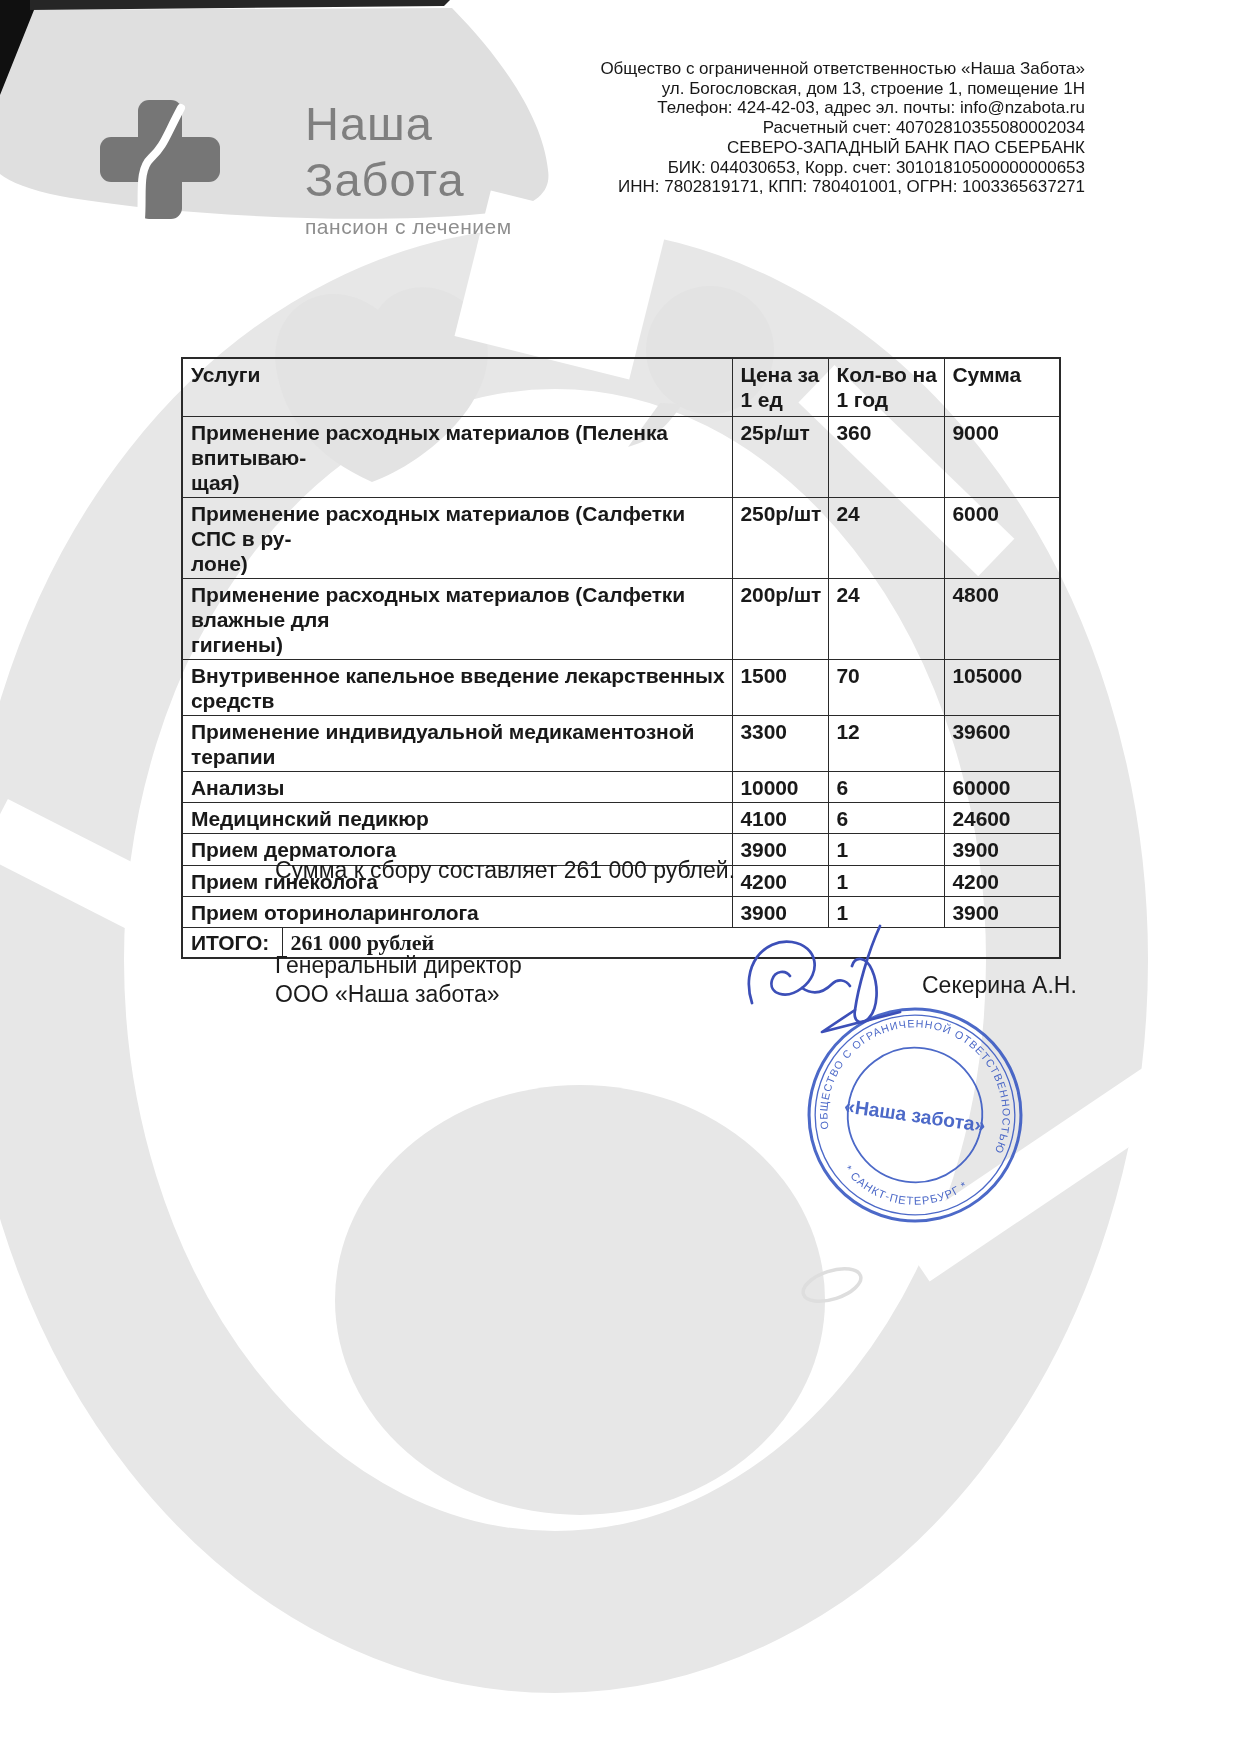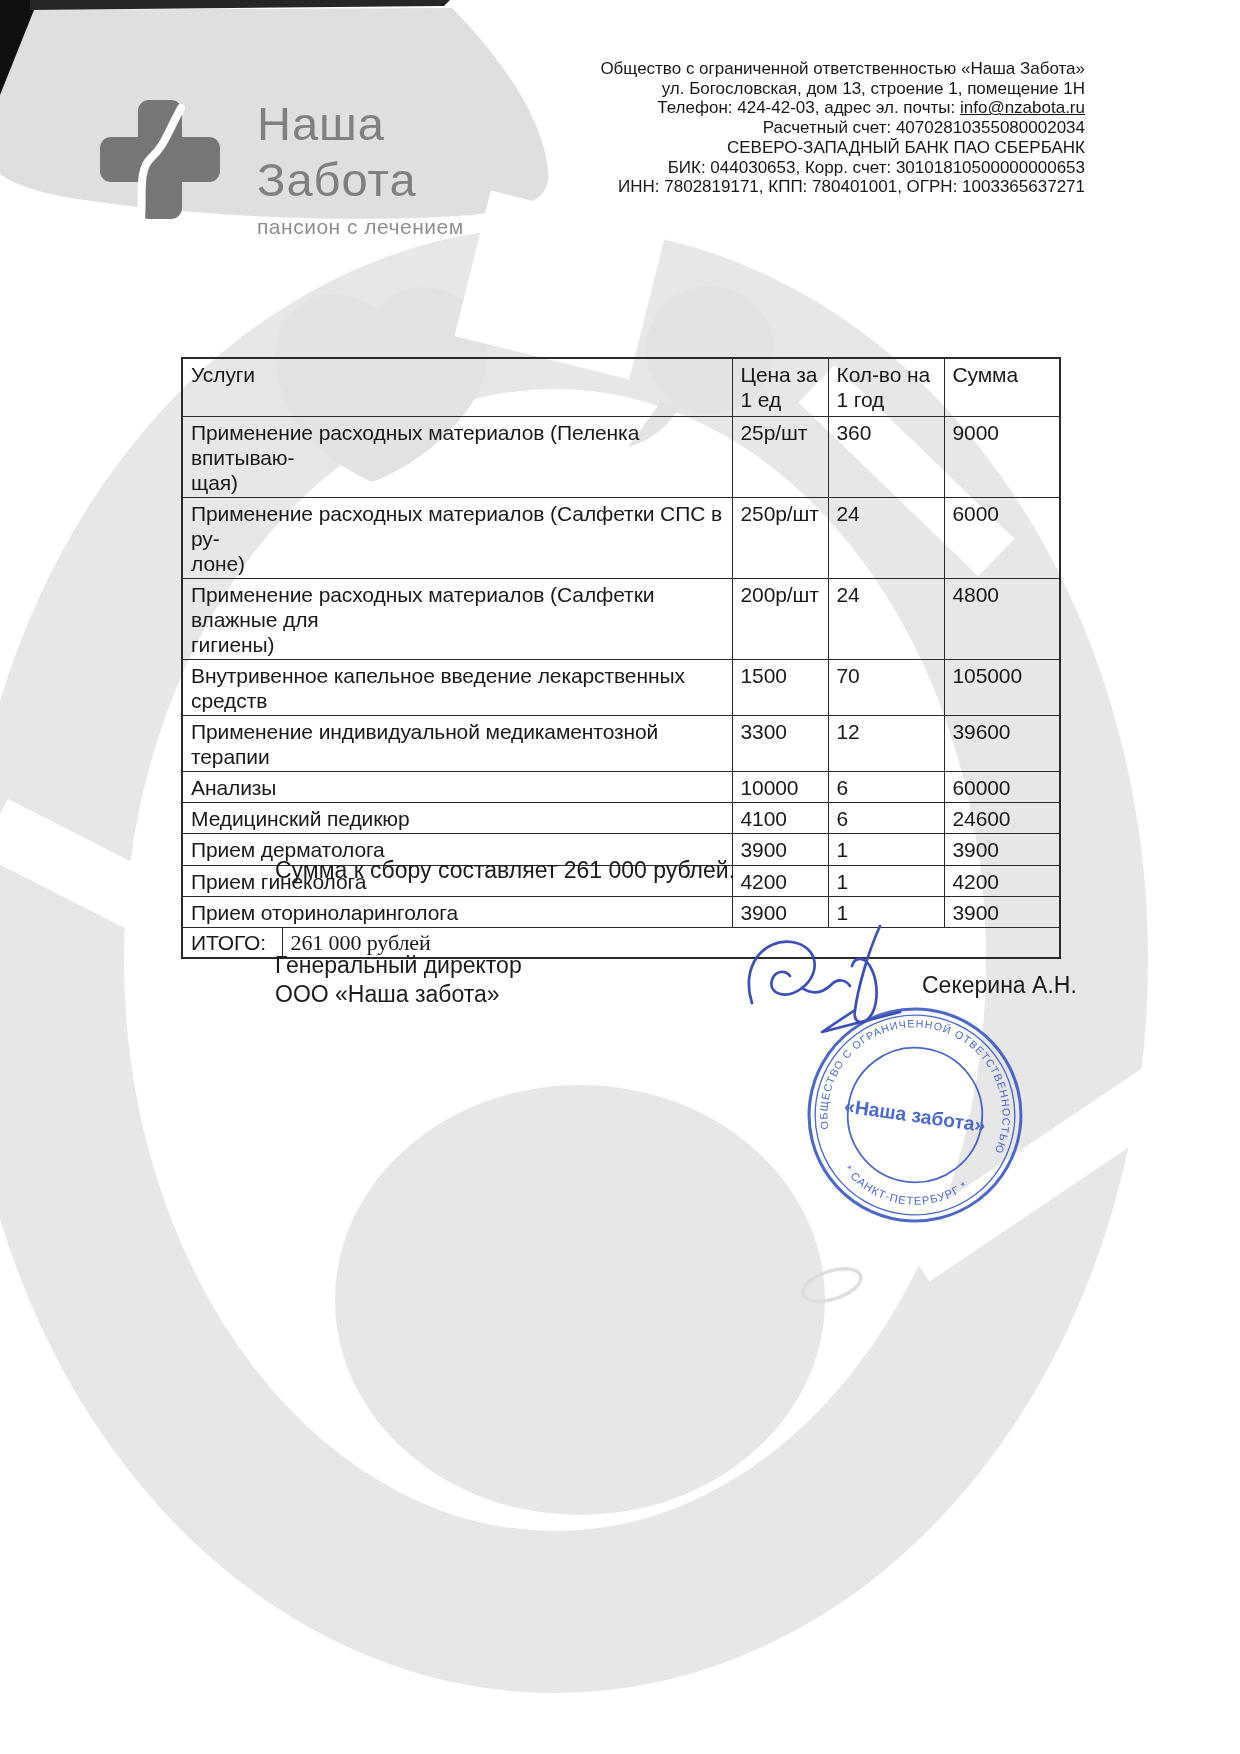--- a/index.html
+++ b/index.html
@@ -6,38 +6,38 @@
   html,body { background:#9a9a9a; }
   .page {
     position:relative; width:1240px; height:1754px; margin:0 auto;
     background:#ffffff; overflow:hidden;
     font-family:"Liberation Sans","DejaVu Sans",sans-serif; color:#1e1e1e;
   }
   svg.watermark { position:absolute; left:0; top:0; z-index:0; }
   svg.corner-art { position:absolute; left:0; top:0; z-index:3; }
 
   
-  .logo { position:absolute; left:93px; top:94px; z-index:2; display:flex; align-items:flex-start; }
+  .logo { position:absolute; left:93px; top:94px; z-index:2; display:flex; align-items:flex-start;gap:48px; }
   .logo-cross { width:134px; height:131px; }
   .logo-text { margin-left:30px; margin-top:2px; color:#7f7f7f; }
   .logo-title { font-size:47px; line-height:56px; letter-spacing:1px; }
   .logo-sub { font-size:21px; letter-spacing:.5px; color:#8e8e8e; margin-top:7px; }
 
   
   .company-header { position:absolute; top:59px; right:155px; z-index:2; text-align:right;
     font-size:17px; line-height:19.7px; color:#171717; }
-  .company-header .email { text-decoration:underline; }
+  .company-header .email { }
 
   
   table.services { position:absolute; left:181px; top:357px; z-index:2; width:878px;
     border-collapse:collapse; table-layout:fixed; font-size:21px; letter-spacing:-.1px; }
   table.services, table.services th, table.services td { border:1.7px solid #2a2a2a; }
   table.services { border-width:2.6px; }
   table.services th, table.services td {
-    vertical-align:top; text-align:left; font-weight:normal;
+    vertical-align:top; text-align:left; font-weight:bold;
     padding:3px 6px 2px 8px; line-height:25px; white-space:pre-line; color:#191919;
   }
   td.num { padding-left:9px; }
   tr.total-row td { line-height:24px; }
   td.total-value { font-family:"Liberation Serif","DejaVu Serif",serif; font-size:22px; padding-left:12px; }
 
   
   .summary { position:absolute; left:275px; top:857px; z-index:2; font-size:23px; color:#1b1b1b;text-align:center; }
   .director { position:absolute; left:275px; top:951px; z-index:2; font-size:23px; line-height:29px; color:#1b1b1b; }
   .signer   { position:absolute; left:922px; top:972px; z-index:2; font-size:23px; color:#1b1b1b; }

